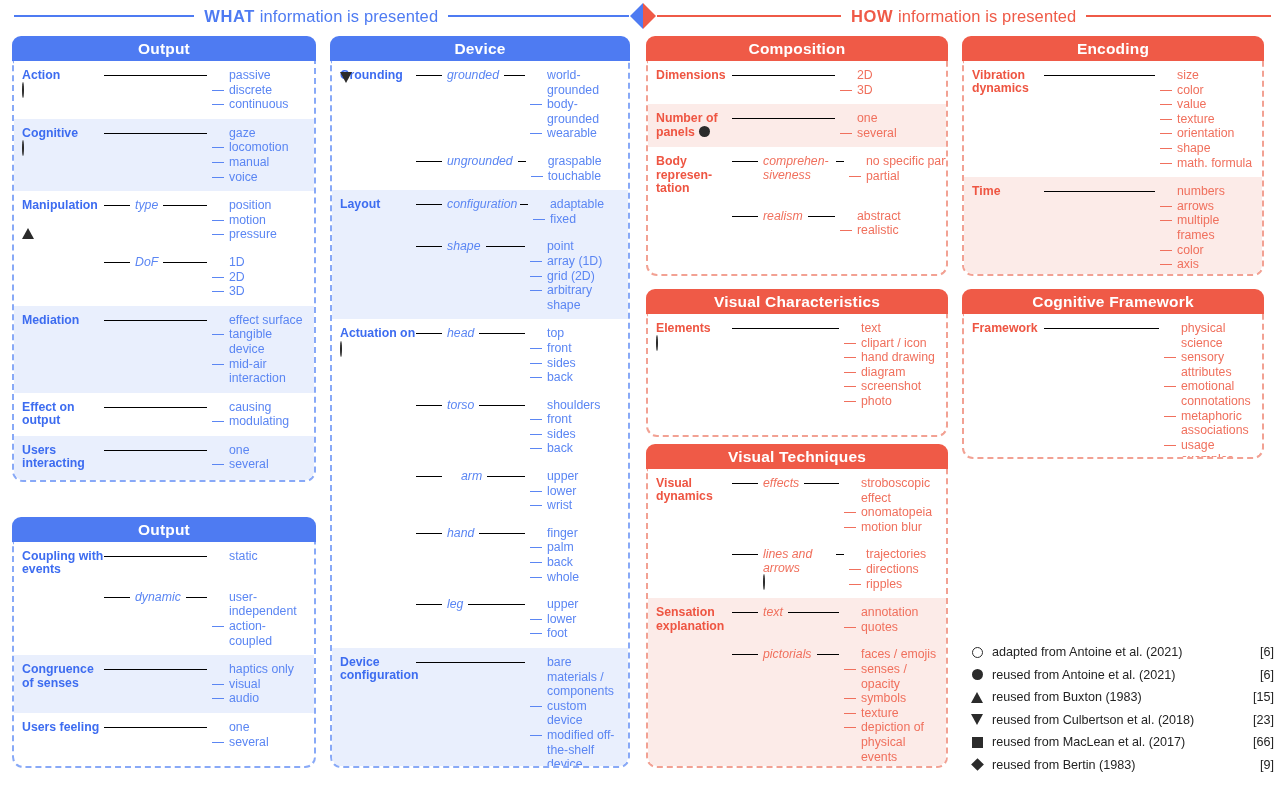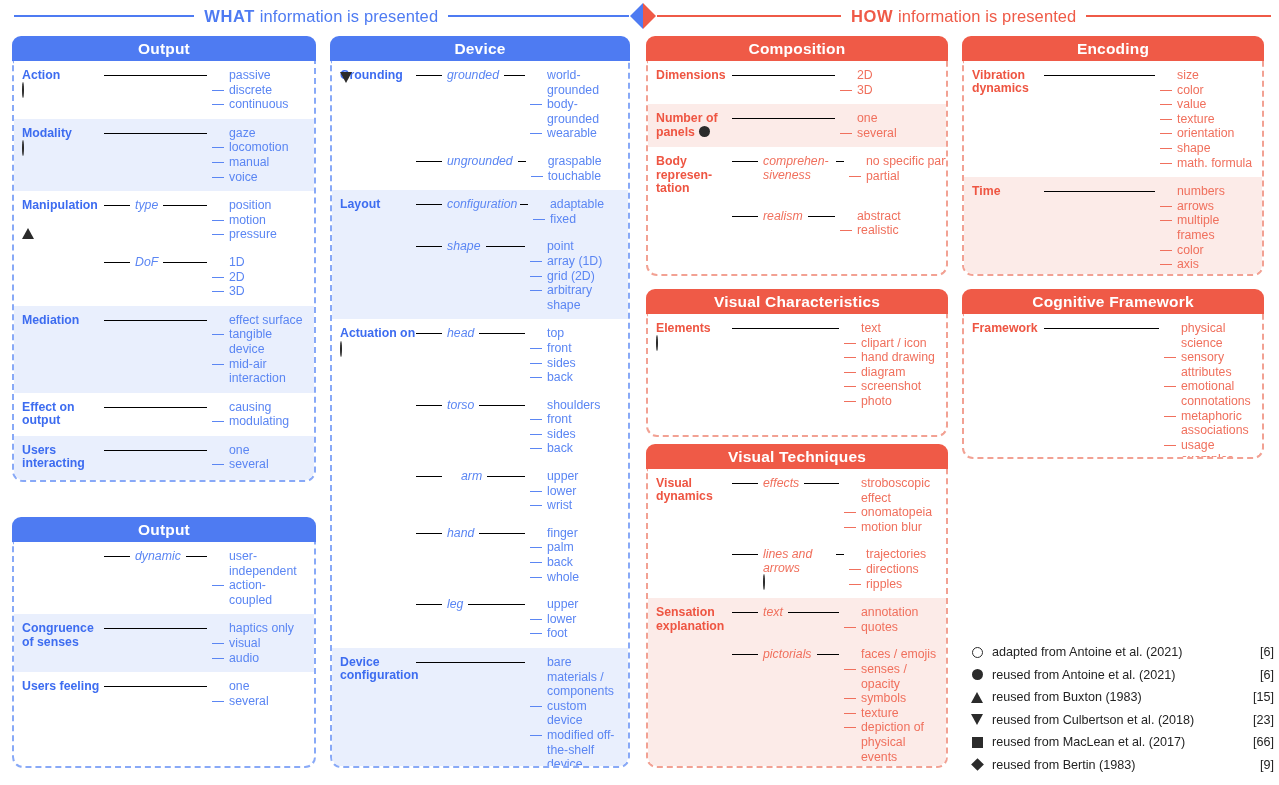--- a/index.html
+++ b/index.html
@@ -144,21 +144,21 @@
                 </div>
                 <div class="val">
                   <span class="ln s" style="margin-right: 5px;"></span>
                   <span class="t">continuous</span>
                 </div>
               </div>
             </div>
           </div>
           <div class="grp alt">
             <div class="dim">
-              <div class="c1" style="width: 82px; flex-basis: 82px;"><span>Modality</span><div style="height: 2px;"></div><span class="mk mk-o" style="position: static; margin-top: 2px;"></span></div>
+              <div class="c1" style="width: 82px; flex-basis: 82px;"><span>Cognitive</span><div style="height: 2px;"></div><span class="mk mk-o" style="position: static; margin-top: 2px;"></span></div>
               <span class="ln grow"></span>
               <div class="c3" style="margin-left: 5px; flex: 0 0 96px;">
                 <div class="val">
                   <span style="width: 17px; flex: 0 0 17px;"></span>
                   <span class="t">gaze</span>
                 </div>
                 <div class="val">
                   <span class="ln s" style="margin-right: 5px;"></span>
                   <span class="t">locomotion</span>
                 </div>
@@ -274,20 +274,30 @@
                 </div>
               </div>
             </div>
           </div>
         </div>
       </div>
       <div class="card blue" style="left: 12px; top: 517px; width: 304px; height: 251px;">
         <div class="hdr">Output</div>
         <div class="body" style="height: 226px;">
           <div class="grp">
+            <div class="dim">
+              <div class="c1" style="width: 82px; flex-basis: 82px;"><span>Coupling with events</span></div>
+              <span class="ln grow"></span>
+              <div class="c3" style="margin-left: 5px; flex: 0 0 96px;">
+                <div class="val">
+                  <span style="width: 17px; flex: 0 0 17px;"></span>
+                  <span class="t">static</span>
+                </div>
+              </div>
+            </div>
             <div class="dim">
               <div class="c1" style="width: 82px; flex-basis: 82px;"></div>
               <span class="ln m"></span>
               <div class="c2" style="margin-left: 5px; margin-right: 5px;">
                 <div>
                   <div class="lbl" style="max-width: 68px;">dynamic</div>
                 </div>
               </div>
               <span class="ln grow"></span>
               <div class="c3" style="margin-left: 5px; flex: 0 0 96px;">

